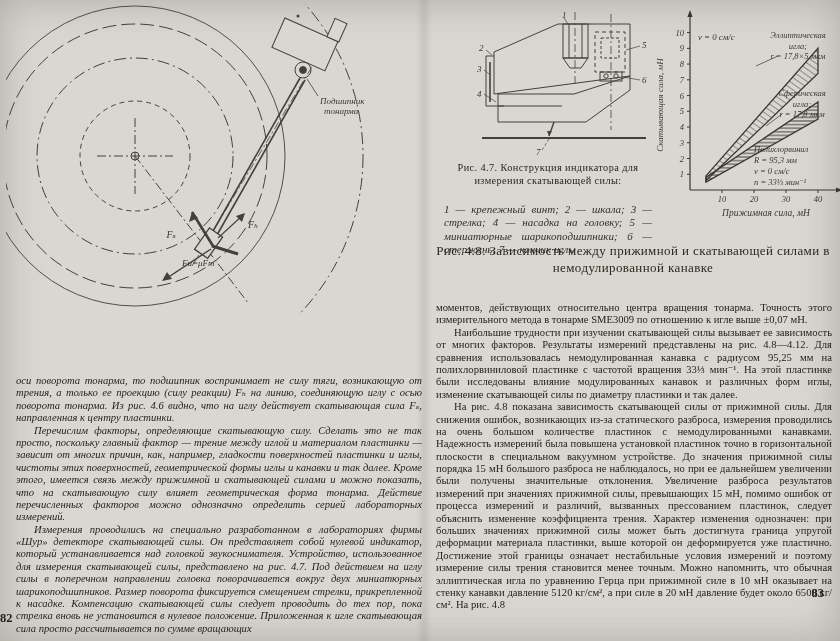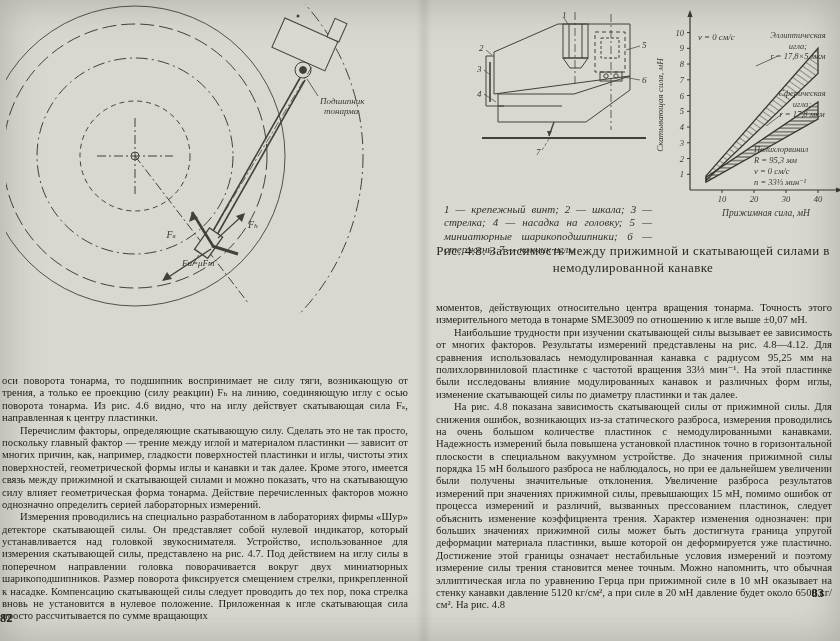--- a/index.html
+++ b/index.html
@@ -101,21 +101,21 @@
         </g>
         <text x="170" y="234" font-size="10" text-anchor="end">Fₛ</text>
         <text x="242" y="224" font-size="10">Fₕ</text>
         <text x="176" y="262" font-size="9">Fи=μFт</text>
         <text x="314" y="100" font-size="9">Подшипник</text>
         <text x="318" y="110" font-size="9">тонарма</text>
       </svg>
     </div>
 
 
-    <div class="body-text" style="left:2px;top:350px;width:406px;">
+    <div class="body-text" style="left:16px;top:350px;width:406px;font-style:italic;">
       <p class="cont">оси поворота тонарма, то подшипник воспринимает не силу тяги, возникающую от трения, а только ее проекцию (силу реакции) Fₕ на линию, соединяющую иглу с осью поворота тонарма. Из рис. 4.6 видно, что на иглу действует скатывающая сила Fₛ, направленная к центру пластинки.</p>
       <p>Перечислим факторы, определяющие скатывающую силу. Сделать это не так просто, поскольку главный фактор — трение между иглой и материалом пластинки — зависит от многих причин, как, например, гладкости поверхностей пластинки и иглы, чистоты этих поверхностей, геометрической формы иглы и канавки и так далее. Кроме этого, имеется связь между прижимной и скатывающей силами и можно показать, что на скатывающую силу влияет геометрическая форма тонарма. Действие перечисленных факторов можно однозначно определить серией лабораторных измерений.</p>
       <p>Измерения проводились на специально разработанном в лабораториях фирмы «Шур» детекторе скатывающей силы. Он представляет собой нулевой индикатор, который устанавливается над головкой звукоснимателя. Устройство, использованное для измерения скатывающей силы, представлено на рис. 4.7. Под действием на иглу силы в поперечном направлении головка поворачивается вокруг двух миниатюрных шарикоподшипников. Размер поворота фиксируется смещением стрелки, прикрепленной к насадке. Компенсацию скатывающей силы следует проводить до тех пор, пока стрелка вновь не установится в нулевое положение. Приложенная к игле скатывающая сила просто рассчитывается по сумме вращающих</p>
     </div>
 
     <div class="pagenum pn-left">82</div>
   </section>
 
   <section class="page page-right">
 
@@ -160,20 +160,21 @@
         <text x="116" y="8" font-size="9">1</text>
         <text x="33" y="41" font-size="9">2</text>
         <text x="31" y="62" font-size="9">3</text>
         <text x="31" y="87" font-size="9">4</text>
         <text x="196" y="38" font-size="9">5</text>
         <text x="196" y="73" font-size="9">6</text>
         <text x="90" y="145" font-size="9">7</text>
       </svg>
     </div>
 
+    <div class="caption" style="left:16px;top:162px;width:216px;font-size:10.3px;line-height:1.25;">Рис. 4.7. Конструкция индикатора для измерения скатывающей силы:</div>
     <div class="fig-legend" style="left:20px;top:203px;width:208px;">1 — крепежный винт; 2 — шкала; 3 — стрелка; 4 — насадка на головку; 5 — миниатюрные шарикоподшипники; 6 — стержень; 7 — кончик иглы</div>
 
     <div class="figure-box" style="left:228px;top:4px;">
       <svg id="chart48" width="188" height="232" viewBox="0 0 188 232">
         <defs>
           <pattern id="hatchDiag" patternUnits="userSpaceOnUse" width="5" height="5" patternTransform="rotate(-55)">
             <line x1="0" y1="0" x2="0" y2="5" stroke="#43403a" stroke-width="1"></line>
           </pattern>
           <pattern id="hatchHoriz" patternUnits="userSpaceOnUse" width="6" height="3.6">
             <line x1="0" y1="1.8" x2="6" y2="1.8" stroke="#43403a" stroke-width="1"></line>

